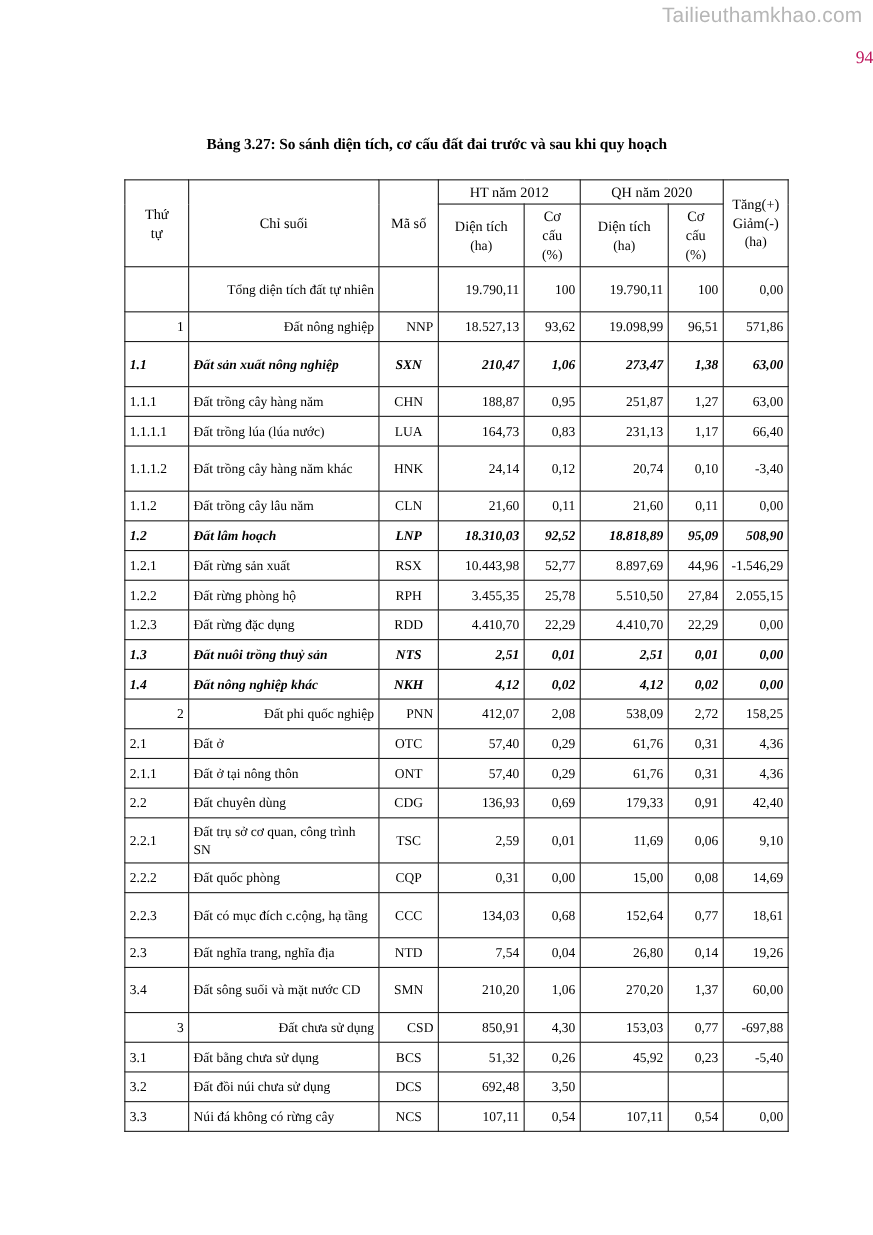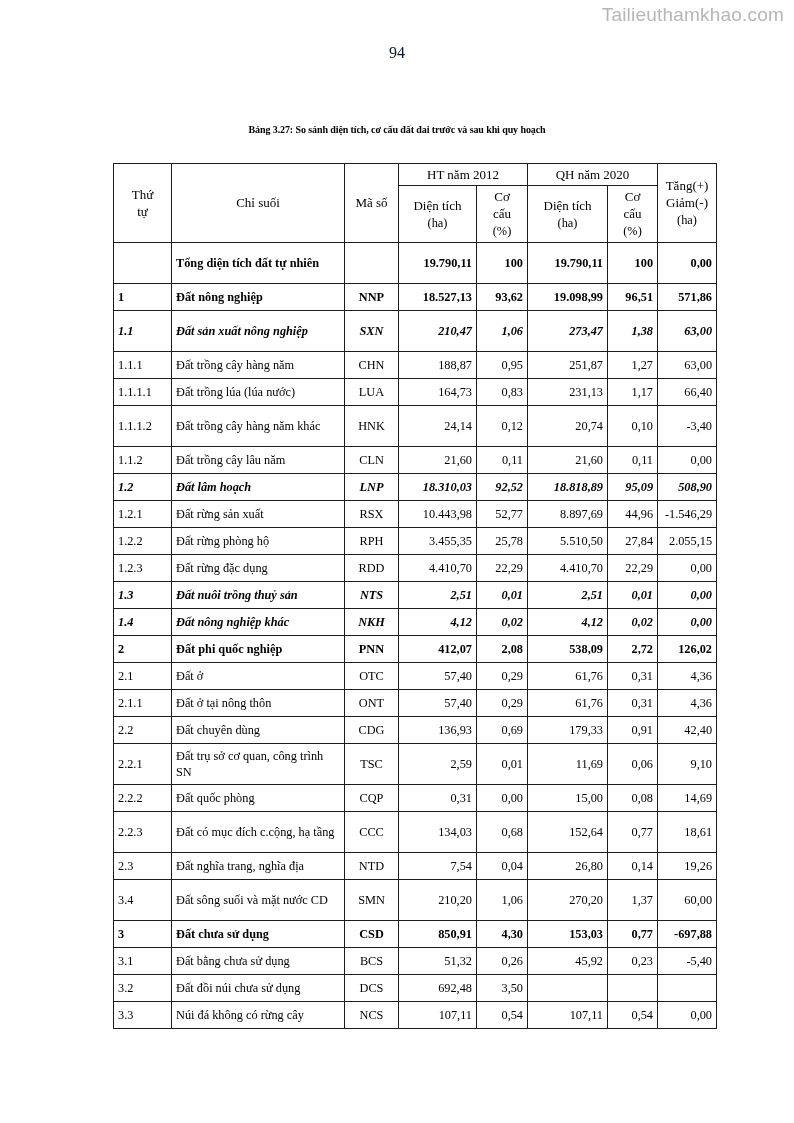--- a/index.html
+++ b/index.html
@@ -32,32 +32,32 @@
     color: #b6b6b6;
     letter-spacing: 0.2px;
     user-select: none;
   }
 
   .page-number {
     position: absolute;
     top: 44px;
     left: 0;
     width: 794px;
-    text-align: center;
+    text-align: right;
     font-size: 16px;
-    color: #0f172a;
+    color: #be185d;
   }
 
   .table-caption {
     position: absolute;
     top: 124px;
     left: 0;
     width: 794px;
     text-align: center;
-    font-size: 10px;
+    font-size: 14px;
     font-weight: bold;
     letter-spacing: -0.1px;
   }
 
   .table-wrap {
     position: absolute;
     top: 163px;
     left: 113px;
     width: 603px;
   }
@@ -99,21 +99,21 @@
     font-size: 12.4px;
     padding-top: 1px;
   }
   thead td.hdr-stt { padding: 0 2px; }
 
   td.stt   { text-align: left;  padding-left: 5px; }
   td.name  { text-align: left;  padding-left: 6px; }
   td.code  { text-align: center; }
   td.num   { text-align: right; padding-right: 6px; }
 
-  tr.lvl0 td { font-weight: bold; }
+  tr.lvl0 td { font-weight: normal; text-align: right; }
   tr.lvl1 td { font-weight: bold; font-style: italic; }
 
   tr.h-tall td  { height: 36px; }
   tr.h-norm td  { height: 22px; }
 </style>
 </head>
 <body>
 
 <div class="page">
 
@@ -304,21 +304,21 @@
             <td class="num">0,00</td>
           </tr>
           <tr class="lvl0 h-norm">
             <td class="stt">2</td>
             <td class="name">Đất phi quốc nghiệp</td>
             <td class="code">PNN</td>
             <td class="num">412,07</td>
             <td class="num">2,08</td>
             <td class="num">538,09</td>
             <td class="num">2,72</td>
-            <td class="num">126,02</td>
+            <td class="num">158,25</td>
           </tr>
           <tr class="lvl2 h-norm">
             <td class="stt">2.1</td>
             <td class="name">Đất ở</td>
             <td class="code">OTC</td>
             <td class="num">57,40</td>
             <td class="num">0,29</td>
             <td class="num">61,76</td>
             <td class="num">0,31</td>
             <td class="num">4,36</td>

